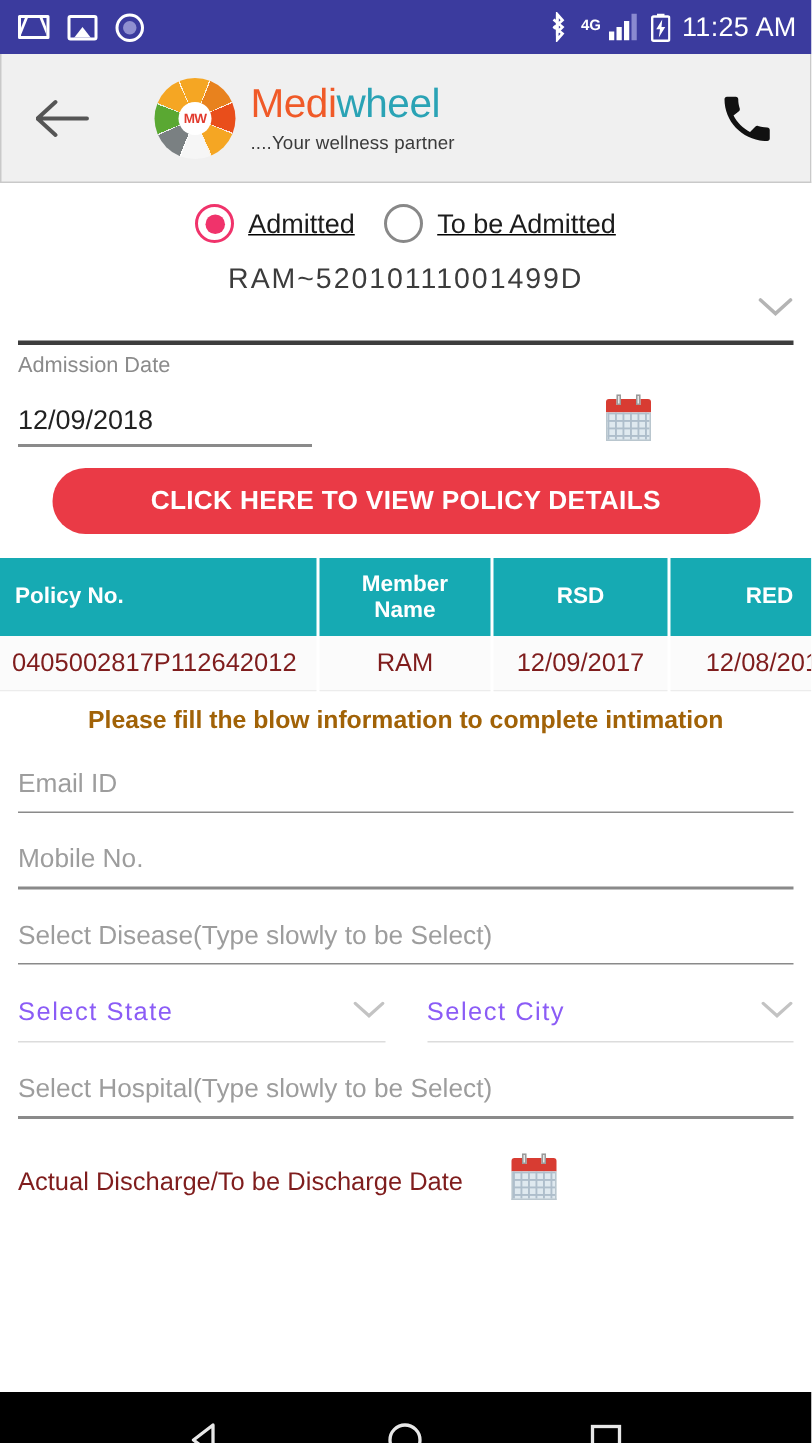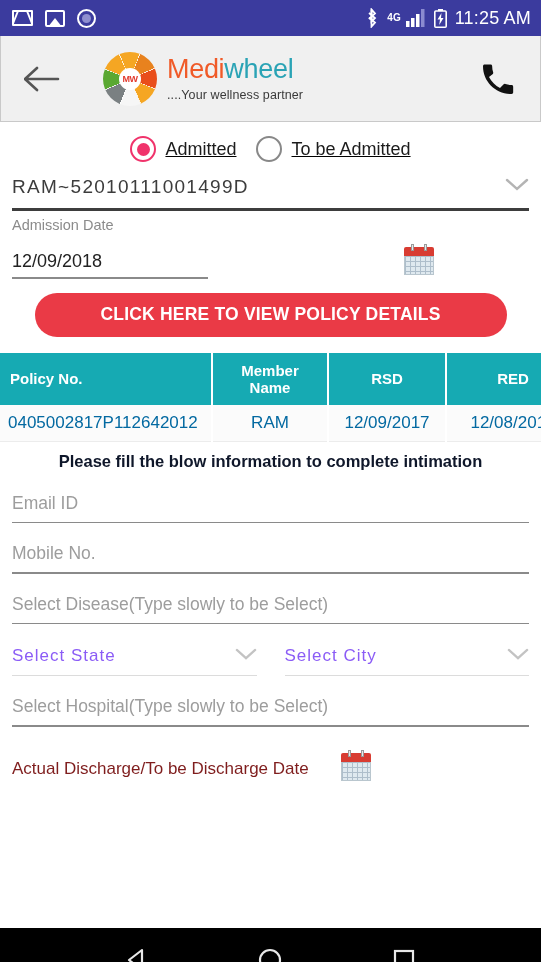--- a/index.html
+++ b/index.html
@@ -108,21 +108,21 @@
   .radio {
     width: 26px; height: 26px; border-radius: 50%;
     border: 2px solid #888; display: flex; align-items: center; justify-content: center; flex: none;
   }
   .radio.on { border-color: #f0336b; }
   .radio.on:after { content: ""; width: 13px; height: 13px; border-radius: 50%; background: #f0336b; }
   .radio-lbl { font-size: 18px; color: #1c1c1c; }
 
   
   .fld-label { font-size: 14.5px; color: #8b8b8b; margin: 6px 0 2px; }
-  .sel-row { display: flex; align-items: center; padding: 6px 0 10px; }
+  .sel-row { display: flex; align-items: center; padding: 6px 0 10px; flex-direction: column; }
   .sel-val { font-size: 19px; color: #3c3c3c; letter-spacing: 1.3px; }
   .chev { margin-left: auto; color: #b0b0b0; }
   .ul-dark { height: 3px; background: #3d3d3d; margin-bottom: 2px; }
   .ul-gray { height: 1.5px; background: #8a8a8a; }
   .ul-light { height: 1px; background: #dcdcdc; }
 
   .date-row { display: flex; align-items: flex-end; padding-top: 2px; }
   .date-field { width: 196px; margin-top: 10px; }
   .date-val { font-size: 18px; color: #222; padding: 4px 0 5px; }
   .cal-ico { width: 30px; height: 28px; margin: 0 0 4px 196px; position: relative; flex: none; }
@@ -143,25 +143,25 @@
 
   
   .tbl-wrap { margin: 16px -12px 0; overflow: hidden; }
   .tbl { width: 580px; border-collapse: collapse; table-layout: fixed; }
   .tbl th {
     background: #16aab3; color: #fff; font-size: 15px; font-weight: bold;
     padding: 9px 8px; border-right: 2px solid #fff; text-align: center;
   }
   .tbl th.first { text-align: left; padding-left: 10px; }
   .tbl td {
-    background: #fbfbfb; color: #0369a1; font-size: 17px;
+    background: #fbfbfb; color: #7f1d1d; font-size: 17px;
     padding: 8px; border-right: 2px solid #fff; border-bottom: 1px solid #ececec; text-align: center;
   }
   .tbl td.first { text-align: left; padding-left: 8px; }
-  .notice { text-align: center; font-size: 16.5px; font-weight: bold; color: #0f172a; padding: 10px 0 6px; }
+  .notice { text-align: center; font-size: 16.5px; font-weight: bold; color: #a16207; padding: 10px 0 6px; }
 
   .inp { padding: 16px 0 4px; }
   .inp-ph { font-size: 17.5px; color: #9d9d9d; padding-bottom: 8px; }
   .two-col { display: flex; gap: 28px; padding: 18px 0 4px; }
   .two-col .col { flex: 1; }
   .col-ph { font-size: 17px; color: #8b5cf6; letter-spacing: 1px; padding-bottom: 9px; display: flex; align-items: center; }
   .col-ph .chev { color: #c3c3c3; }
 
   .disch-row { display: flex; align-items: center; padding: 22px 0 0; }
   .disch-lbl { font-size: 17px; color: #7f1d1d; }

